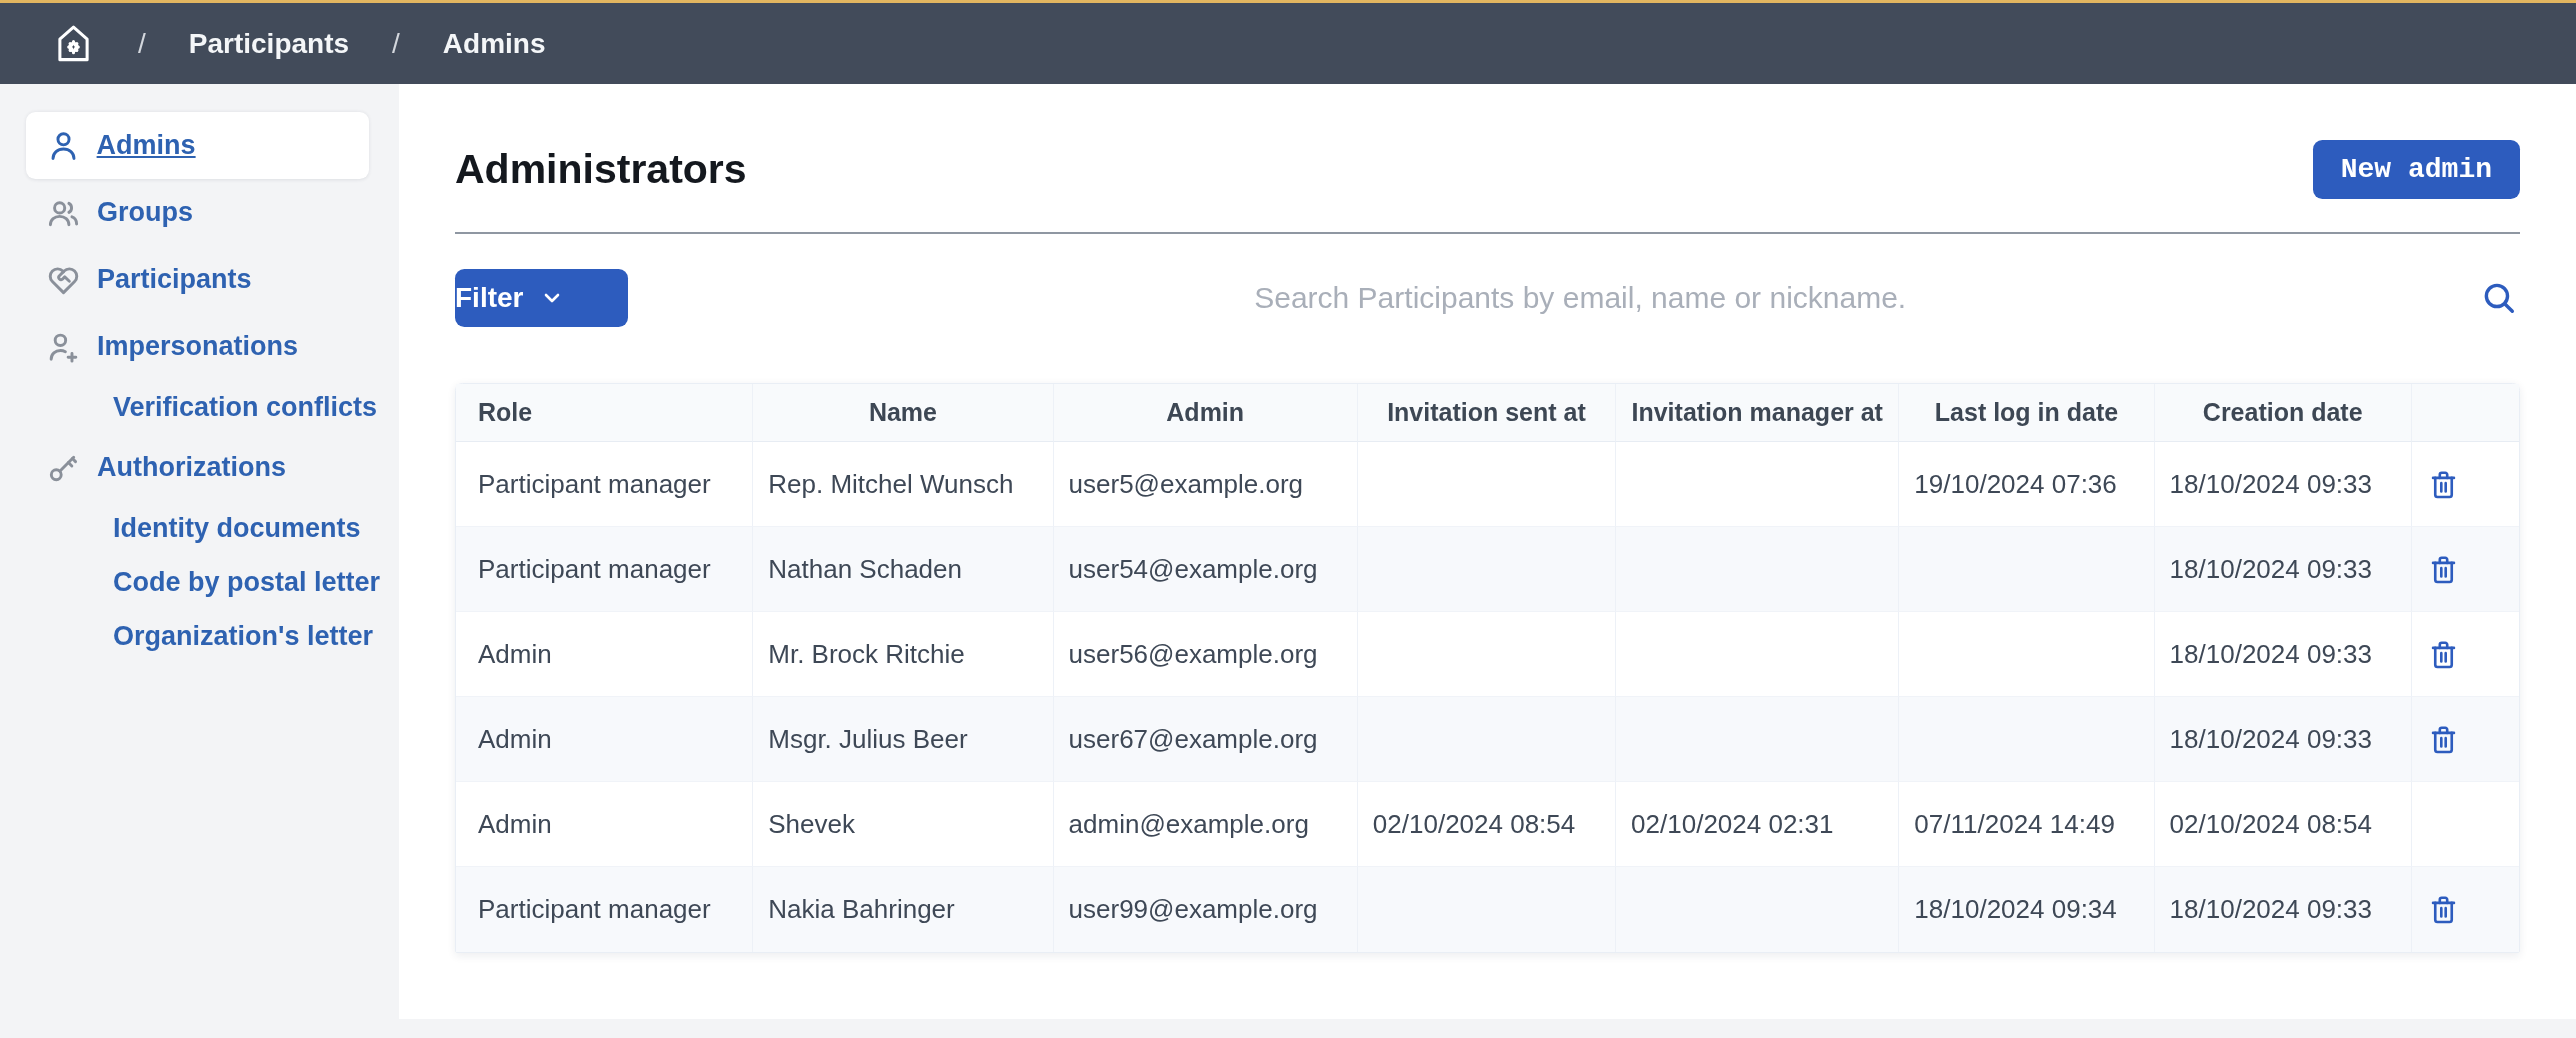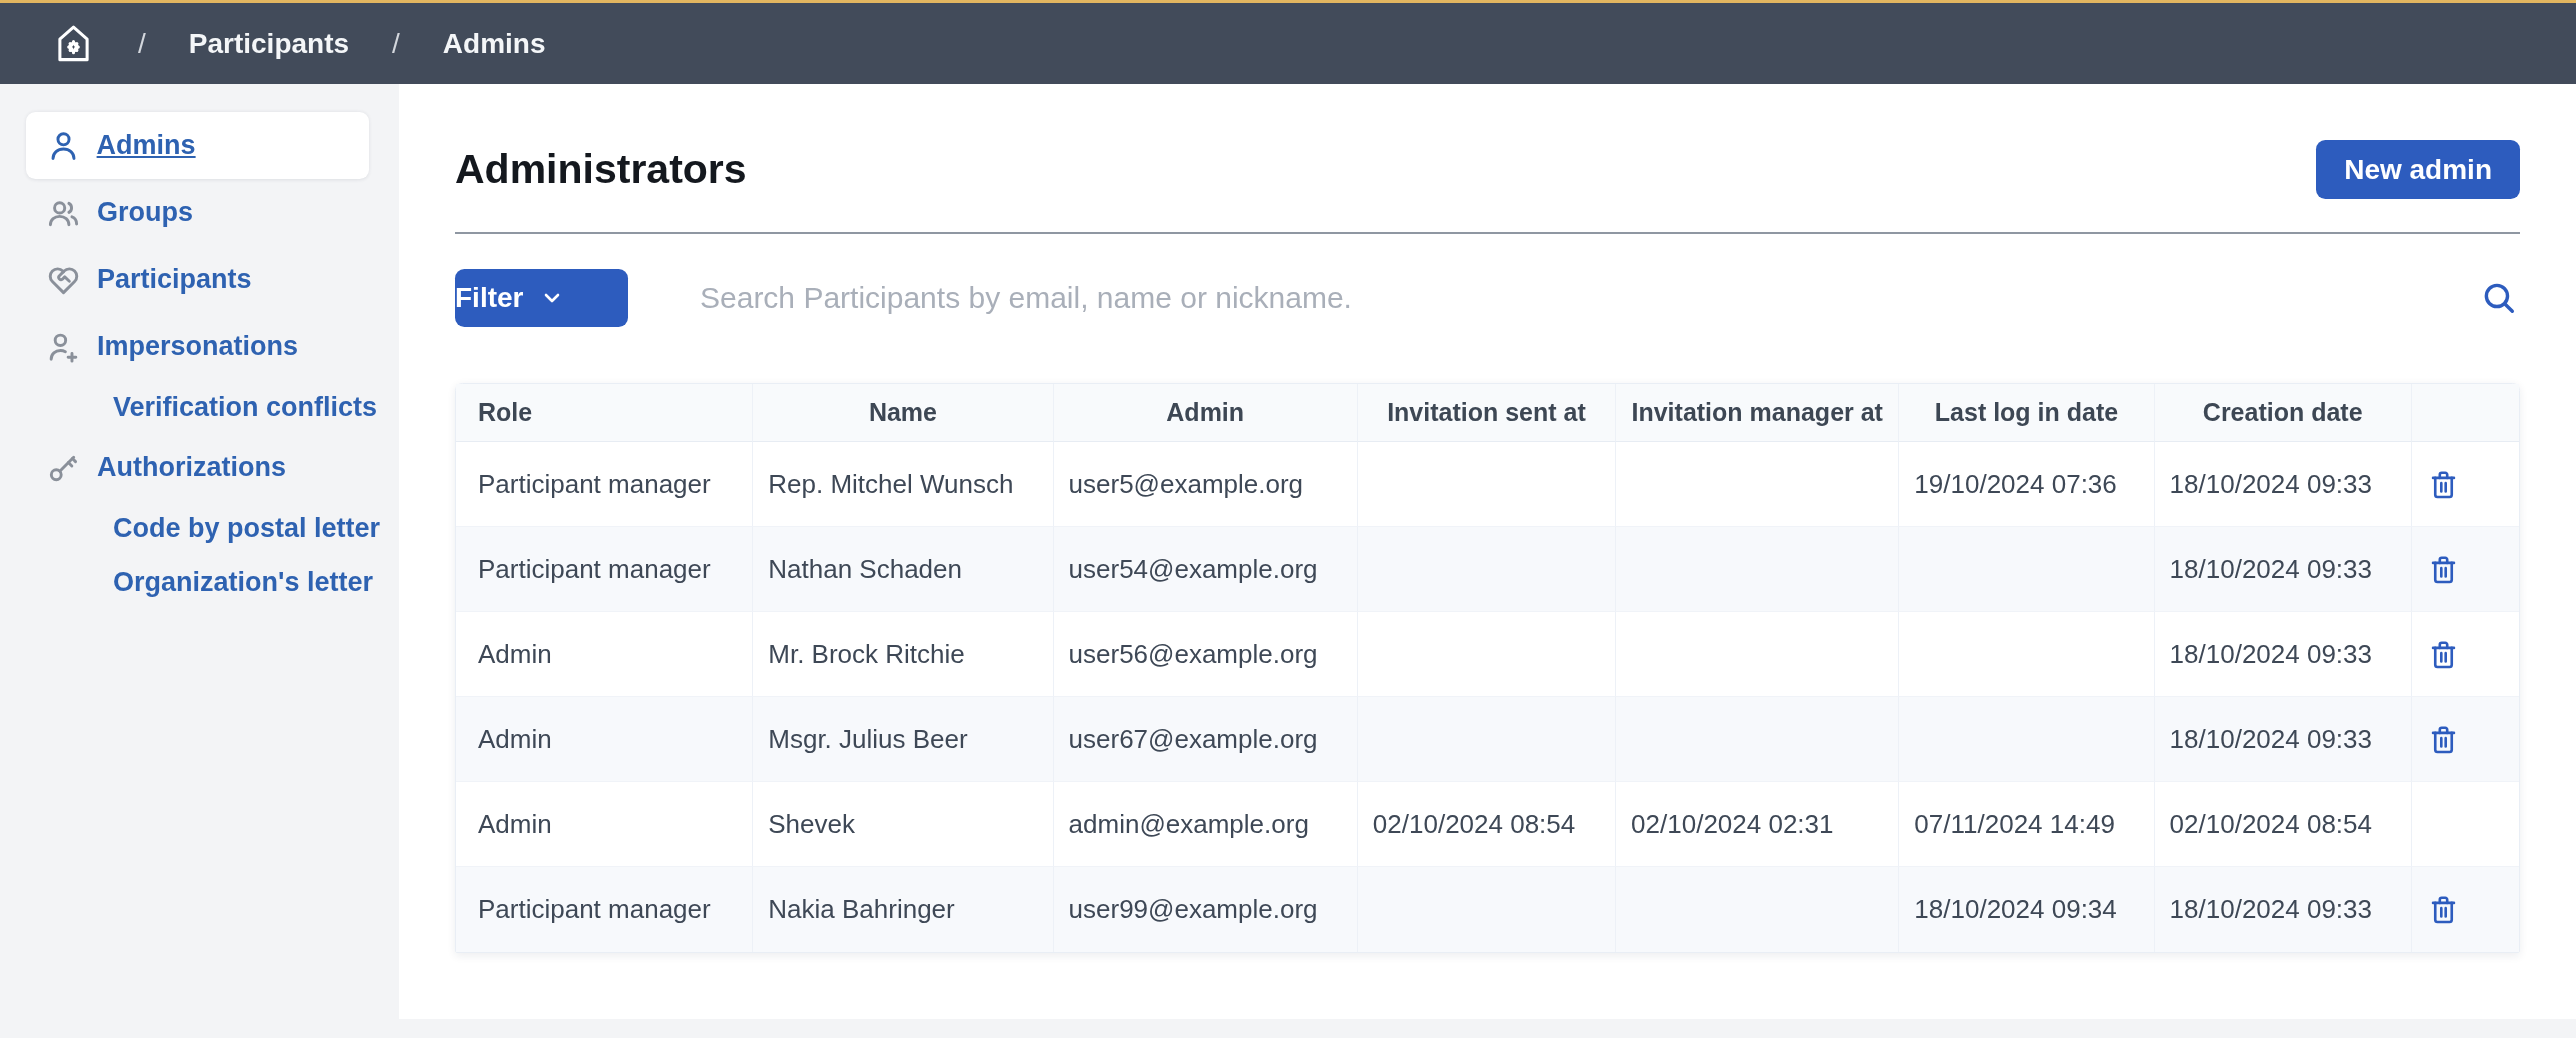--- a/index.html
+++ b/index.html
@@ -25,32 +25,32 @@
   .nav-item.active { background:#ffffff; border-radius:9.3px; margin:0 30px 0 26px;
     padding-left:18.6px; box-shadow:0 0.9px 3.7px rgba(40,50,70,.10); }
   .nav-item.active .label { font-weight:700; text-decoration:underline; }
   .nav-sub { display:flex; align-items:center; height:54px; padding-left:113px;
     color:#2e62b1; font-size:27px; font-weight:600; cursor:pointer; }
 
   
   .title-row { display:flex; justify-content:space-between; align-items:center; padding-top:56px; }
   .page-title { font-size:41px; font-weight:800; color:#14181e; line-height:59px; }
   .btn-primary { background:#2d5cbe; color:#fff; border:none; border-radius:9.3px;
-    font-family:Liberation Sans, sans-serif; font-size:28px; font-weight:700;
+    font-family:Liberation Mono, monospace; font-size:28px; font-weight:700;
     height:59px; padding:0 28px; cursor:pointer; }
   .divider { border-bottom:2.8px solid #8f97a2; margin-top:33px; }
 
   
   .filter-row { display:flex; align-items:center; margin-top:35px; }
   .btn-filter { background:#2d5cbe; color:#fff; border:none; border-radius:9.3px;
     font-family:"Liberation Sans",sans-serif; font-size:28px; font-weight:700;
     height:58px; width:173px; display:flex; align-items:center; justify-content:flex-start;
     gap:16.7px; cursor:pointer; flex:none; }
   .search-input { flex:1; margin-left:72px; border:none; outline:none; background:transparent;
-    font-family:"Liberation Sans",sans-serif; font-size:30px; color:#3d4754; }
+    font-family:"Liberation Sans",sans-serif; font-size:30px; color:#3d4754;text-align:center; }
   .search-input::placeholder { color:#a9afb9; }
   .search-btn { background:none; border:none; cursor:pointer; margin-left:18.6px; display:flex; }
 
   
   table { margin-top:56px; width:100%; border-collapse:separate; border-spacing:0;
     border:0.9px solid #e9eef5; border-radius:7.4px 7.4px 1.9px 1.9px;
     box-shadow:0 2.8px 8.4px rgba(25,39,62,.08); }
   th, td { border-right:0.9px solid #edf1f7; }
   th:last-child, td:last-child { border-right:none; }
   th { height:58px; background:#f8fafc; font-size:25px; font-weight:700; color:#3d4754;
@@ -126,20 +126,23 @@
       </div>
       <div class="nav-item">
         <span class="ic">
           <svg viewBox="0 0 24 24" fill="none" stroke="#8a909a" stroke-width="1.9" stroke-linecap="round" stroke-linejoin="round" style="width:100%;height:100%">
             <circle cx="7.3" cy="16.7" r="3.2"></circle>
             <path d="M9.6 14.4 18.6 5.4"></path>
             <path d="M15.2 8.8l2.2 2.2 M17.8 6.2l2 2"></path>
           </svg>
         </span>
         <span class="label">Authorizations</span>
+      </div>
+      <div class="nav-sub">
+        <span class="label">Identity documents</span>
       </div>
       <div class="nav-sub">
         <span class="label">Code by postal letter</span>
       </div>
       <div class="nav-sub">
         <span class="label">Organization's letter</span>
       </div>
     </nav>
 
   <main class="main">

